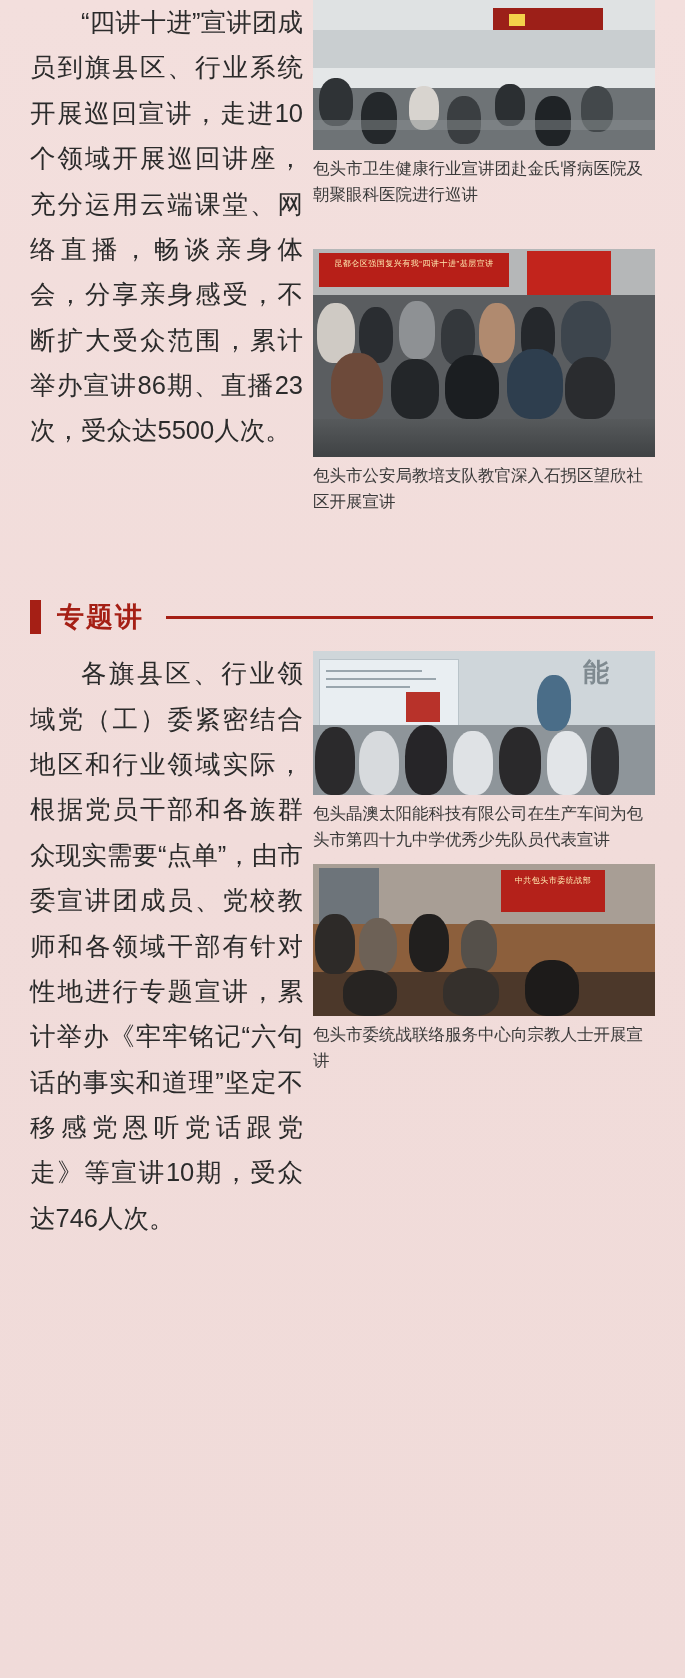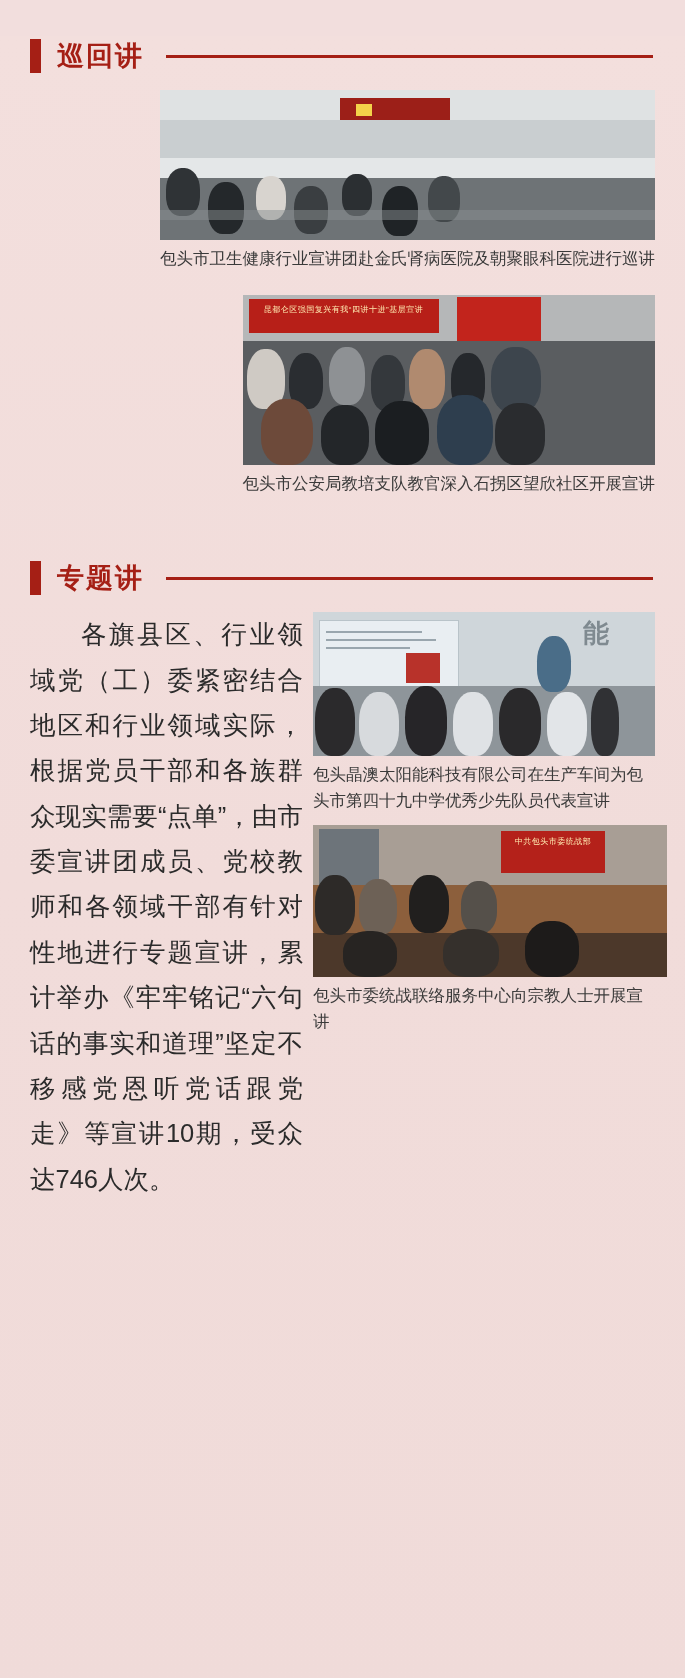--- a/index.html
+++ b/index.html
@@ -131,27 +131,25 @@
   
   .p5 { background: linear-gradient(180deg,#8c8a8b 0%, #5f5d5f 45%, #2b2a2c 100%); }
   
   .p6 { background: linear-gradient(180deg,#cdc8c2 0%, #a79e96 40%, #5a4c42 100%); }
 </style>
 </head>
 <body>
 
 <div class="page">
 
-  <div class="section-head">
-    <div class="head-bar"></div>
-    <div class="head-title">巡回讲</div>
-    <div class="head-rule"></div>
-  </div>
 
   <div class="section-body">
+    <div class="text-col">
+      <p class="para">“四讲十进”宣讲团成员到旗县区、行业系统开展巡回宣讲，走进10个领域开展巡回讲座，充分运用云端课堂、网络直播，畅谈亲身体会，分享亲身感受，不断扩大受众范围，累计举办宣讲86期、直播23次，受众达5500人次。</p>
+    </div>
 
     <div class="img-col">
 
       <div class="figure">
         <div class="photo p1">
           <div class="ph-inner">
             <div class="band" style="top:0;height:30px;background:#dfe2e3;"></div>
             <div style="position:absolute;left:180px;top:8px;width:110px;height:62px;background:#9c1f18;"></div>
             <div style="position:absolute;left:196px;top:14px;width:16px;height:12px;background:#f3d24a;"></div>
             <div class="band" style="top:30px;height:38px;background:#c9ced0;"></div>
@@ -167,21 +165,21 @@
             <div style="position:absolute;left:0;top:120px;width:100%;height:10px;background:#8a8f92;opacity:.5;"></div>
           </div>
         </div>
         <div class="caption">包头市卫生健康行业宣讲团赴金氏肾病医院及朝聚眼科医院进行巡讲</div>
       </div>
 
       <div class="figure">
       </div>
 
       <div class="figure">
-        <div class="photo p3" style="height:170px;">
+        <div class="photo p3" style="height:208px;margin-top:18px;">
           <div class="ph-inner">
             <div class="band" style="top:0;height:46px;background:#b5b7b8;"></div>
             <div style="position:absolute;left:6px;top:4px;width:190px;height:34px;background:#b71f18;"></div>
             <div class="banner" style="left:10px;top:10px;width:182px;height:24px;font-size:8px;">昆都仑区强国复兴有我“四讲十进”基层宣讲</div>
             <div style="position:absolute;left:214px;top:2px;width:84px;height:56px;background:#c2241c;"></div>
             <div class="band" style="top:46px;height:124px;background:#5a5d60;"></div>
             <div class="blob" style="left:4px;top:54px;width:38px;height:60px;background:#cfcac4;"></div>
             <div class="blob" style="left:46px;top:58px;width:34px;height:56px;background:#2a2d31;"></div>
             <div class="blob" style="left:86px;top:52px;width:36px;height:58px;background:#8e9194;"></div>
             <div class="blob" style="left:128px;top:60px;width:34px;height:56px;background:#34383c;"></div>
@@ -194,21 +192,21 @@
             <div class="blob" style="left:194px;top:100px;width:56px;height:70px;background:#2e3e4e;"></div>
             <div class="blob" style="left:252px;top:108px;width:50px;height:62px;background:#2a2c2f;"></div>
           </div>
         </div>
         <div class="caption">包头市公安局教培支队教官深入石拐区望欣社区开展宣讲</div>
       </div>
 
     </div>
   </div>
 
-  <div class="section-head" style="margin-top:50px;">
+  <div class="section-head" style="margin-top:71px;">
     <div class="head-bar"></div>
     <div class="head-title">专题讲</div>
     <div class="head-rule"></div>
   </div>
 
   <div class="section-body">
     <div class="text-col">
       <p class="para">各旗县区、行业领域党（工）委紧密结合地区和行业领域实际，根据党员干部和各族群众现实需要“点单”，由市委宣讲团成员、党校教师和各领域干部有针对性地进行专题宣讲，累计举办《牢牢铭记“六句话的事实和道理”坚定不移感党恩听党话跟党走》等宣讲10期，受众达746人次。</p>
     </div>
 
@@ -234,21 +232,21 @@
             <div class="blob" style="left:234px;top:80px;width:40px;height:64px;background:#e2e5e8;"></div>
             <div class="blob" style="left:278px;top:76px;width:28px;height:68px;background:#303134;"></div>
             <div class="blob" style="left:224px;top:24px;width:34px;height:56px;background:#4a6d88;"></div>
           </div>
         </div>
         <div class="caption">包头晶澳太阳能科技有限公司在生产车间为包头市第四十九中学优秀少先队员代表宣讲</div>
       </div>
 
 
       <div class="figure">
-        <div class="photo p6" style="height:152px;padding-left:12px;">
+        <div class="photo p6" style="height:152px;">
           <div class="ph-inner">
             <div class="band" style="top:0;height:60px;background:#a89e95;"></div>
             <div style="position:absolute;left:188px;top:6px;width:104px;height:42px;background:#b4211a;"></div>
             <div class="banner" style="left:192px;top:12px;width:96px;height:30px;font-size:8px;">中共包头市委统战部</div>
             <div style="position:absolute;left:6px;top:4px;width:60px;height:56px;background:#6d747a;"></div>
             <div class="band" style="top:60px;height:48px;background:#8c5f3c;"></div>
             <div class="band" style="top:108px;height:44px;background:#4c382a;"></div>
             <div class="blob" style="left:2px;top:50px;width:40px;height:60px;background:#2d2a28;"></div>
             <div class="blob" style="left:46px;top:54px;width:38px;height:56px;background:#6d6156;"></div>
             <div class="blob" style="left:96px;top:50px;width:40px;height:58px;background:#211f1e;"></div>

